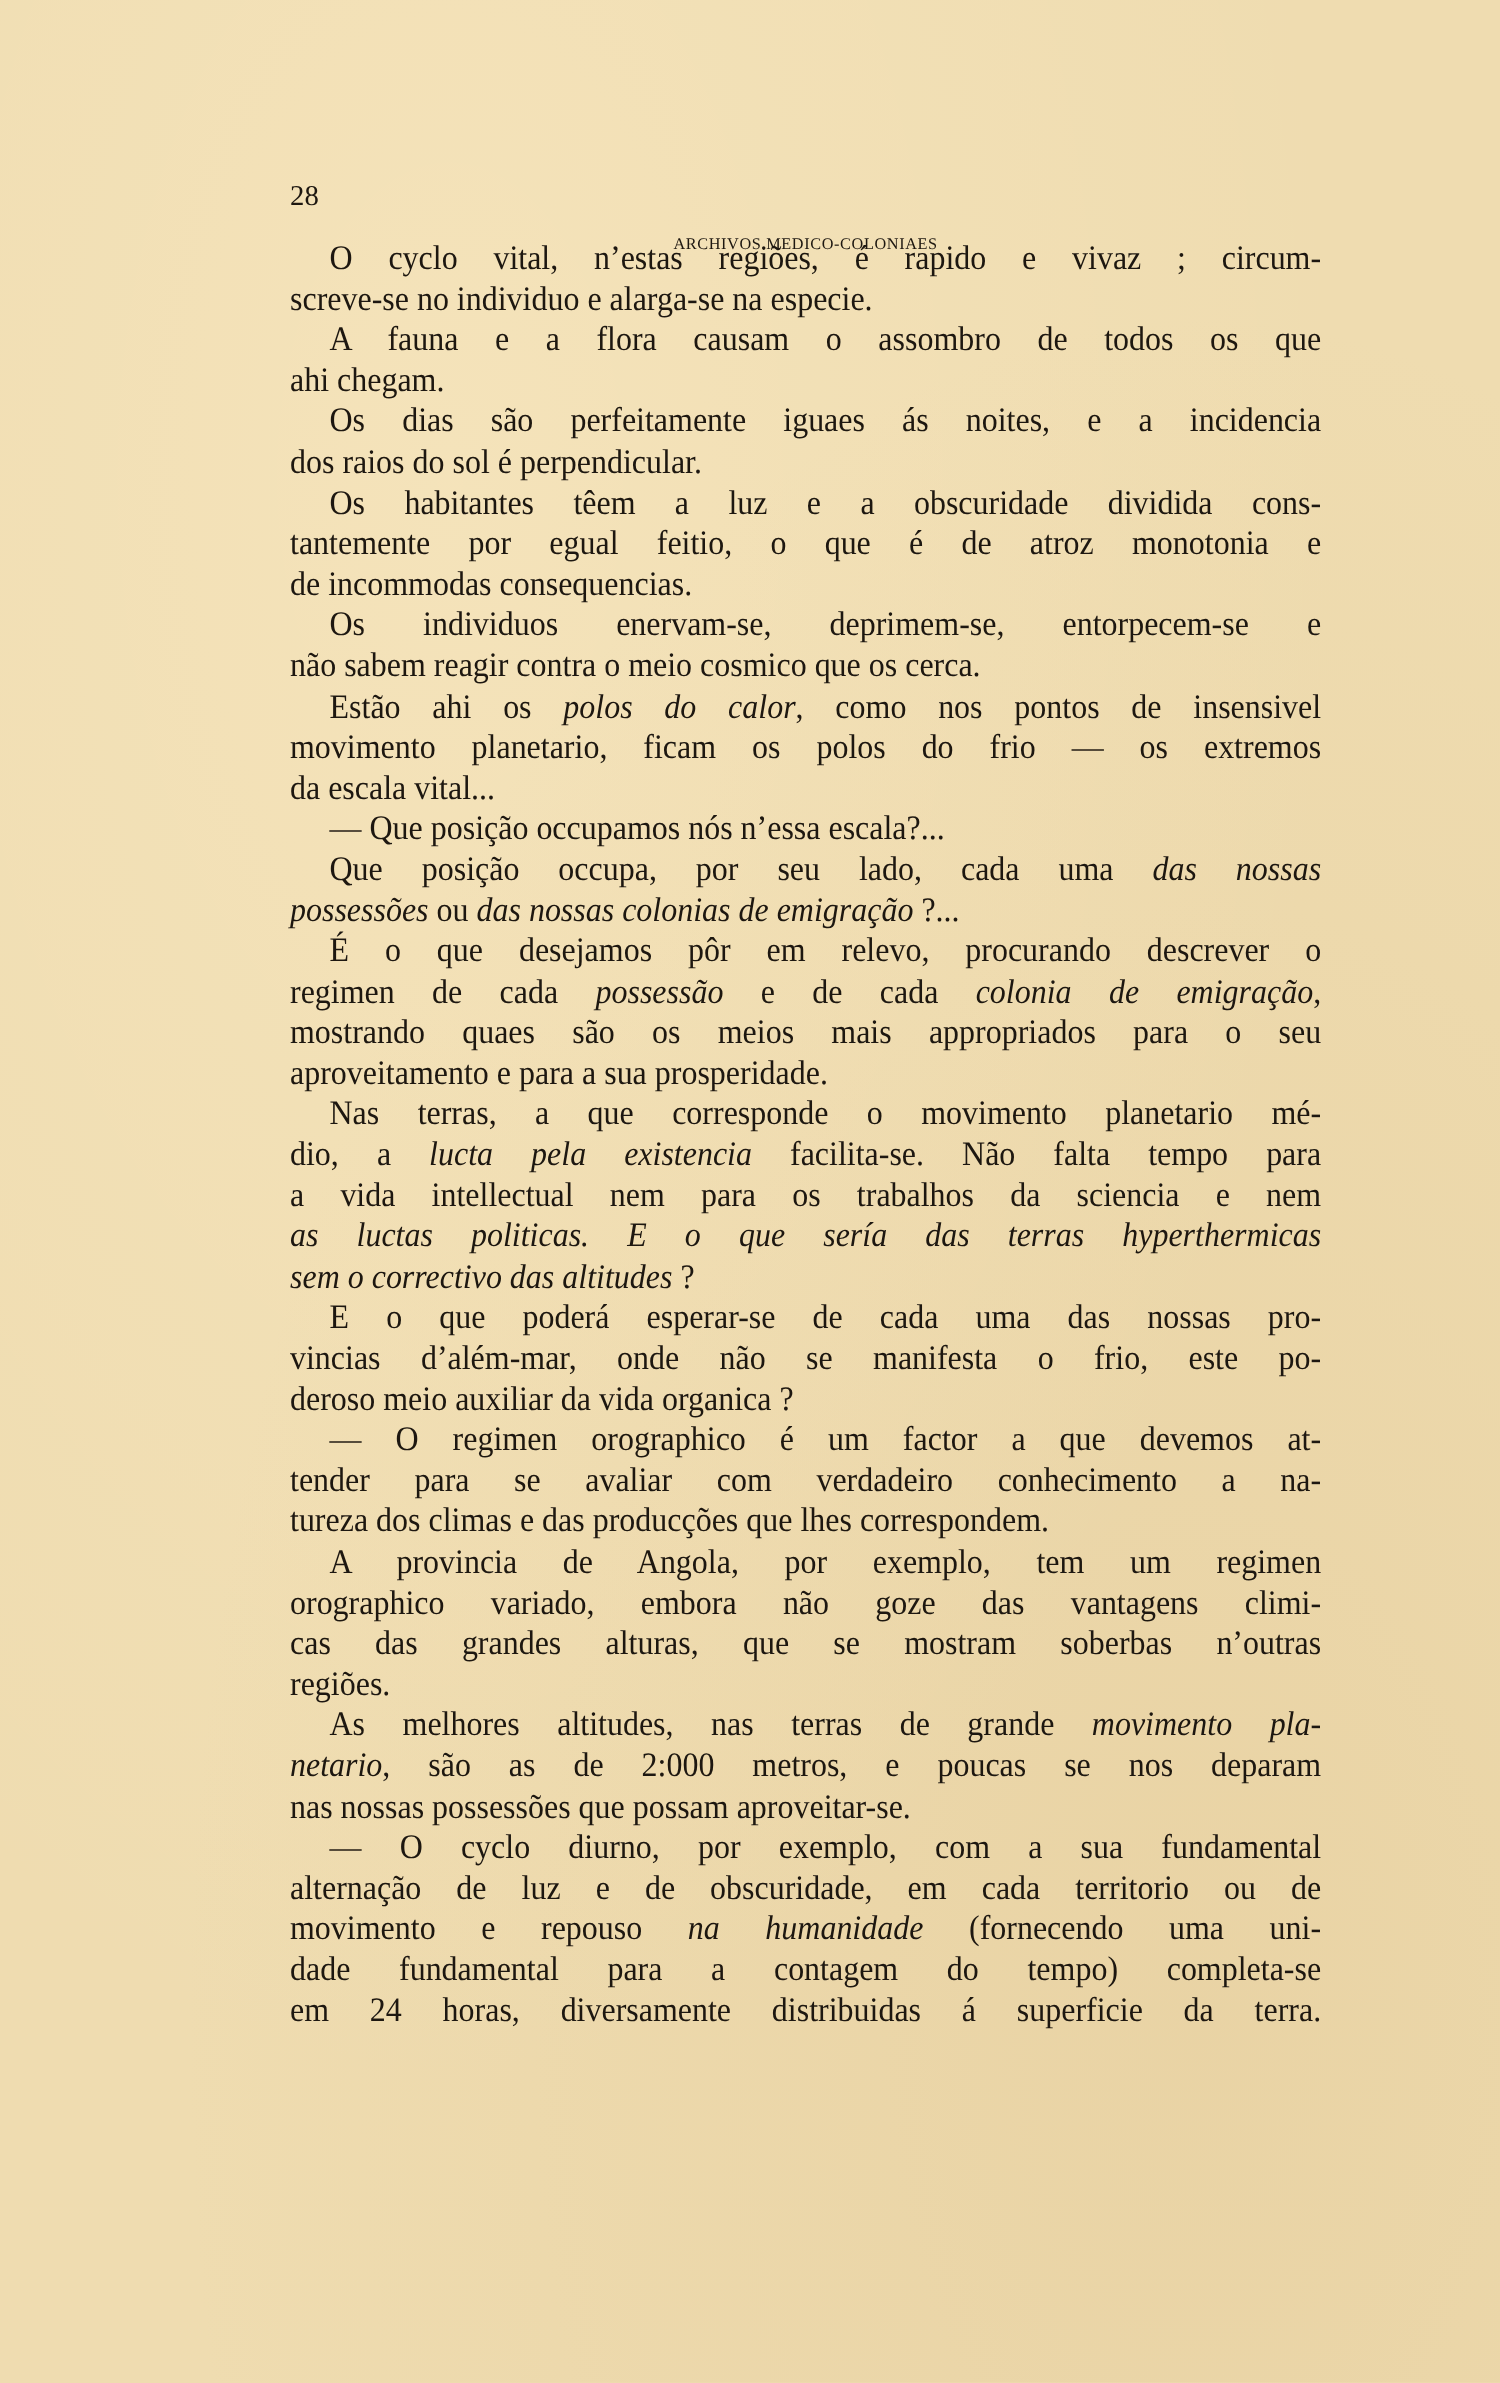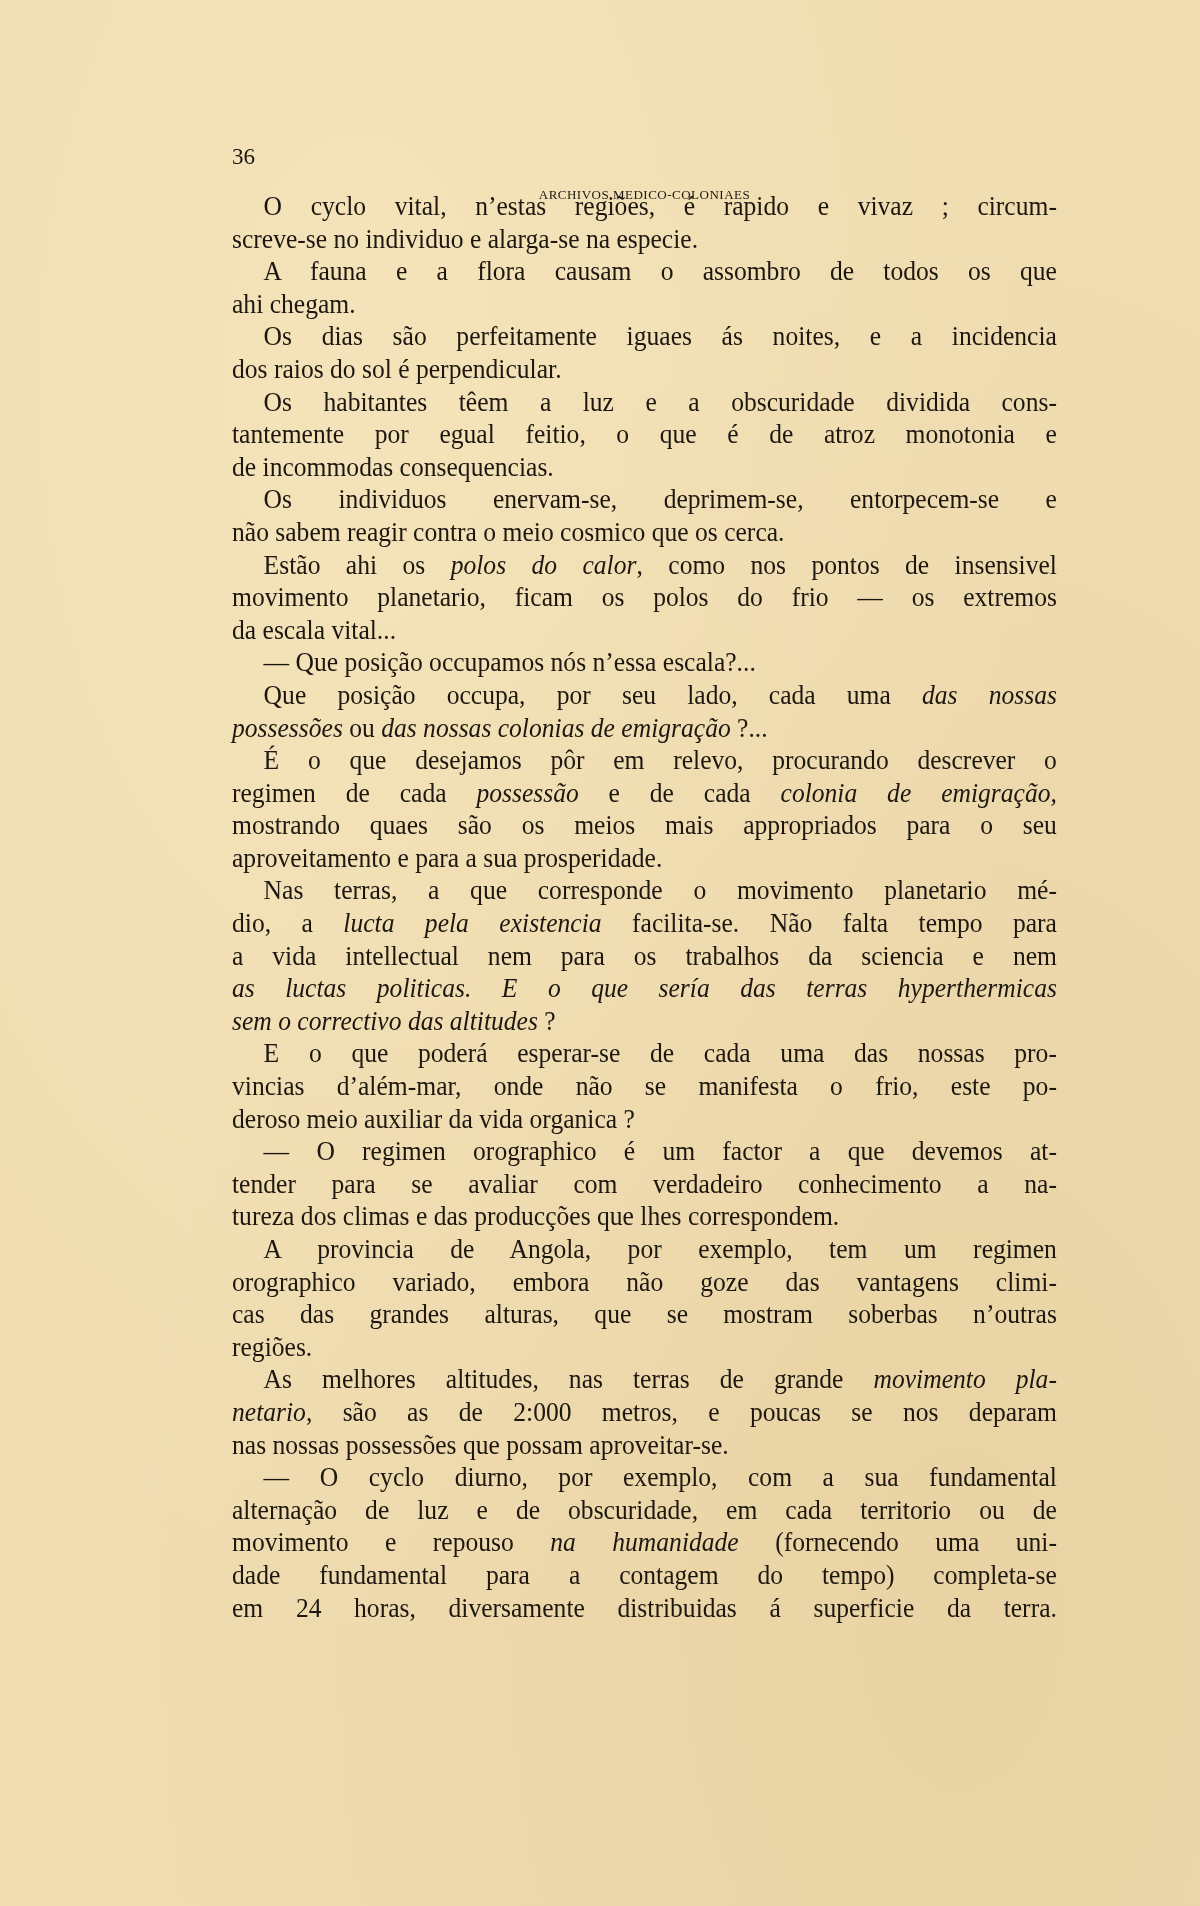--- a/index.html
+++ b/index.html
@@ -35,21 +35,21 @@
     height: 32.6px;
   }
   .line.last { text-align-last: left; }
   .indent { padding-left: 34px; }
   i { font-style: italic; }
 </style>
 </head>
 <body>
 
 <div>
-  <div class="page-number">36</div>
+  <div class="page-number">28</div>
   <div class="running-head">ARCHIVOS MEDICO-COLONIAES</div>
   <div class="body-text" id="body-text">
       <span class="line indent"><span>O cyclo vital, n’estas regiões, é rapido e vivaz ; circum-</span></span>
       <span class="line last"><span>screve-se no individuo e alarga-se na especie.</span></span>
       <span class="line indent"><span>A fauna e a flora causam o assombro de todos os que</span></span>
       <span class="line last"><span>ahi chegam.</span></span>
       <span class="line indent"><span>Os dias são perfeitamente iguaes ás noites, e a incidencia</span></span>
       <span class="line last"><span>dos raios do sol é perpendicular.</span></span>
       <span class="line indent"><span>Os habitantes têem a luz e a obscuridade dividida cons-</span></span>
       <span class="line"><span>tantemente por egual feitio, o que é de atroz monotonia e</span></span>

